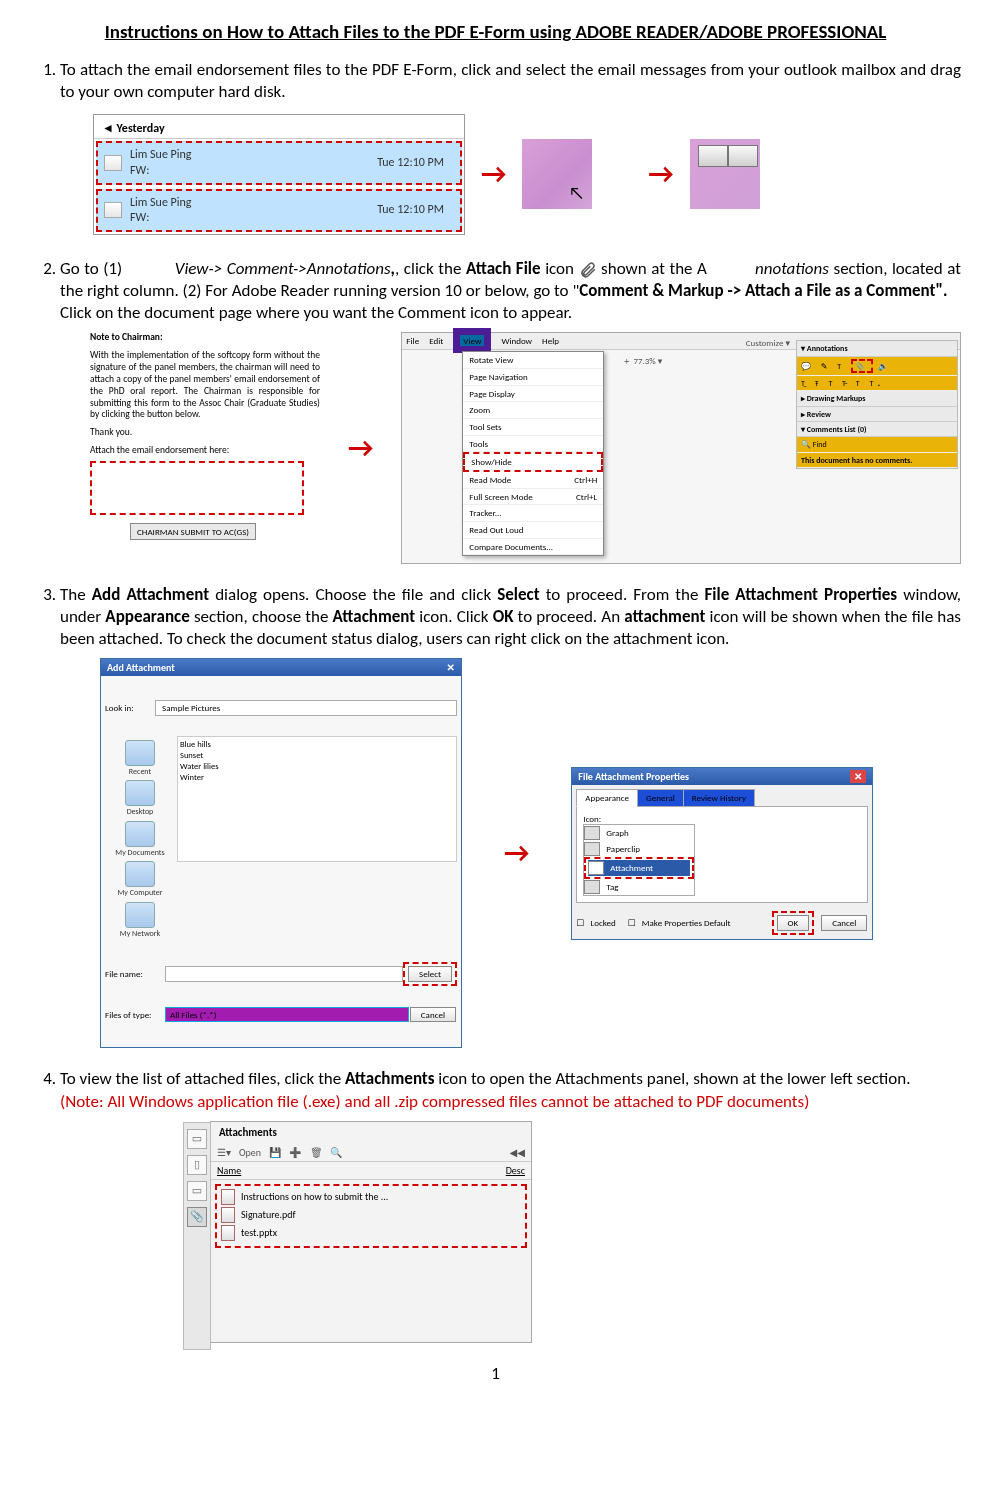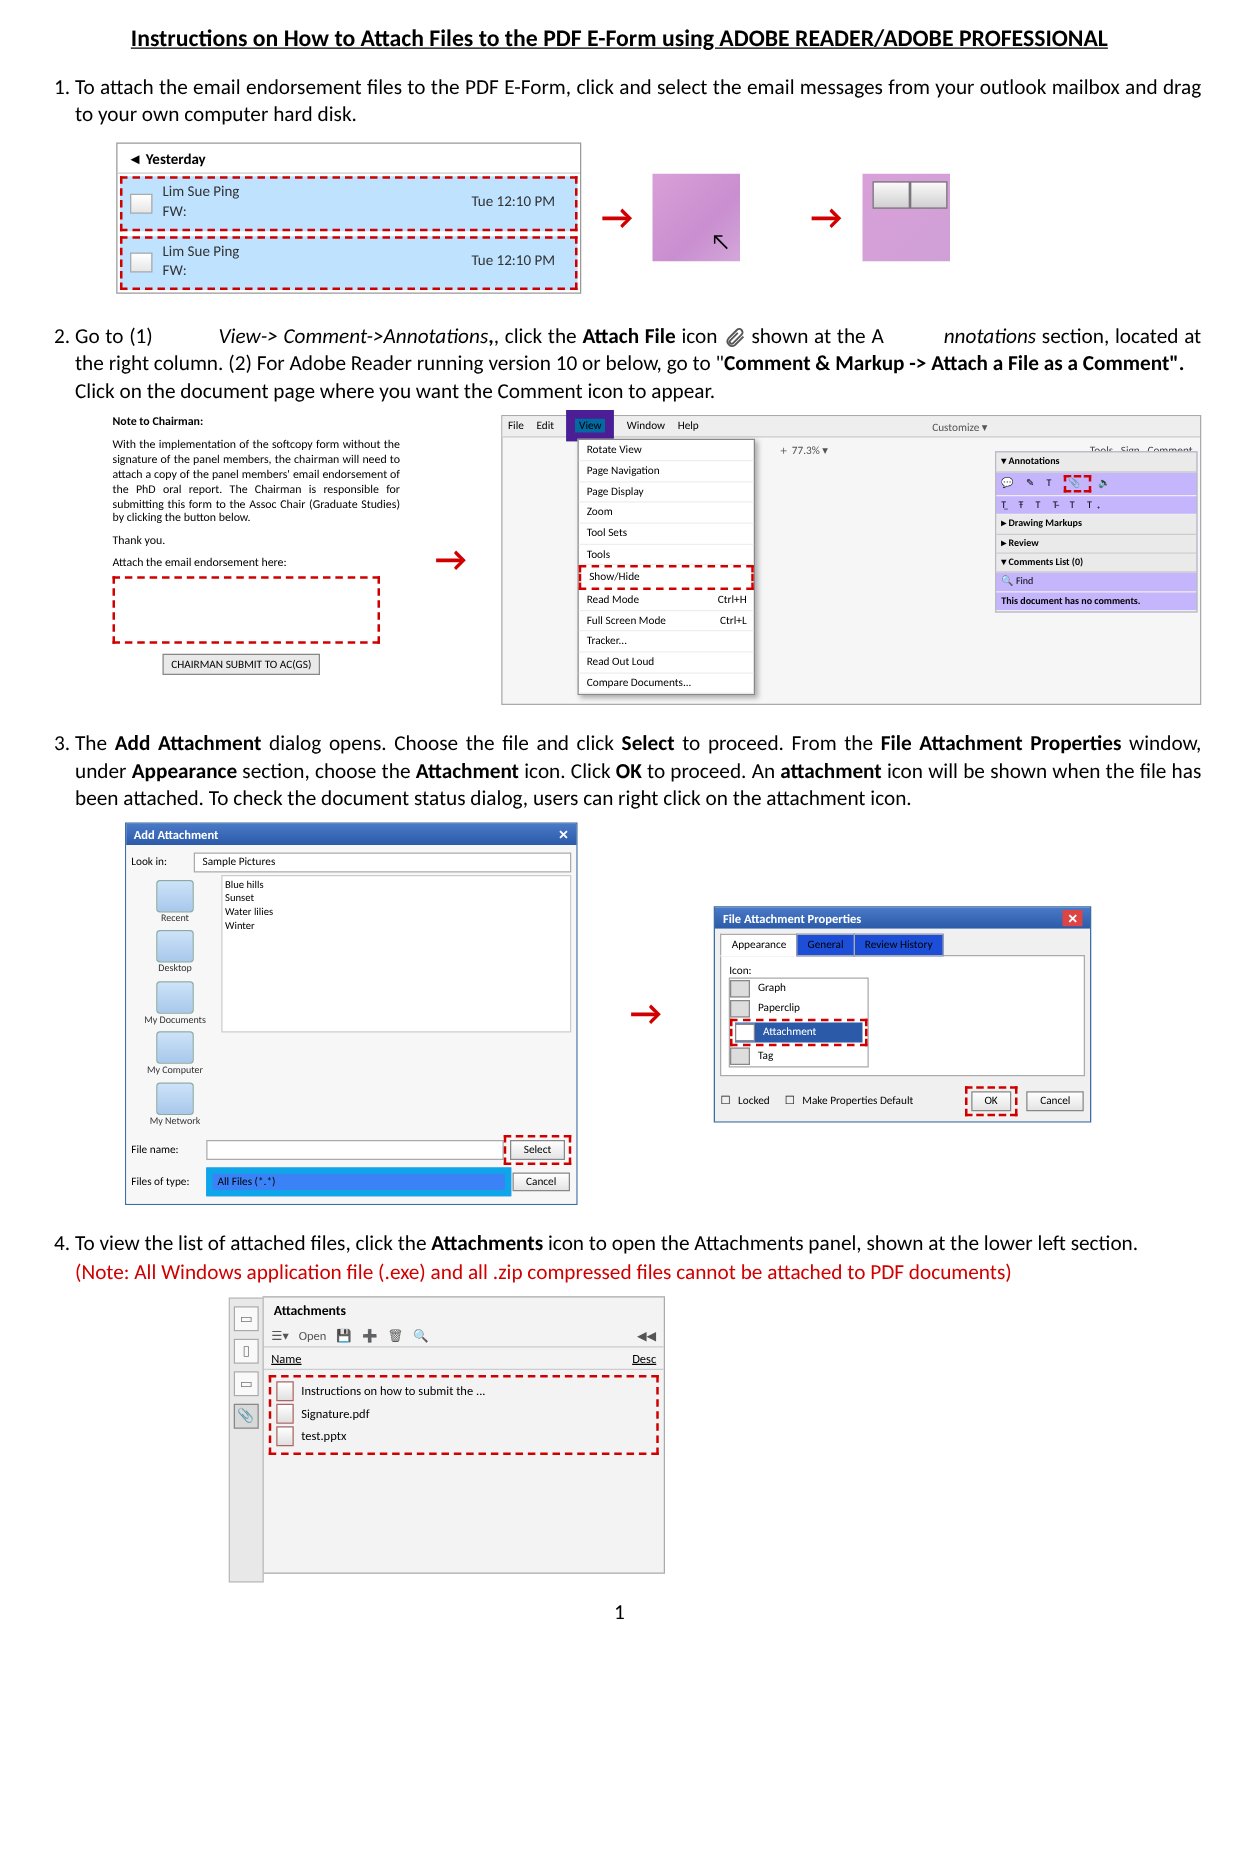--- a/index.html
+++ b/index.html
@@ -118,42 +118,42 @@
   }
   .menu-bar { background:#eee;border-bottom:1px solid #ccc;padding:2px 4px;font-size:9px; }
   .menu-bar span { margin-right:8px; }
   .menu-drop {
     position:absolute; left:60px; top:18px;
     background:#fff;border:1px solid #888;width:140px;
     box-shadow:2px 2px 4px rgba(0,0,0,.3);
   }
   .menu-drop div { padding:2px 6px; border-bottom:1px solid #eee; }
   .right-panel {
-    position:absolute; right:2px; top:28px;
-    width:160px; background:#c4b5fd;border:1px solid #bbb;font-size:8px;
+    position:absolute; right:2px; top:7px;
+    width:160px; background:#eab308;border:1px solid #bbb;font-size:8px;
   }
   .right-panel .hdr { background:#eaeaea;padding:2px 4px;font-weight:bold;border-bottom:1px solid #ccc; }
   .right-panel .row { padding:2px 4px;border-bottom:1px solid #eee; }
   .ann-icon-ring {
     border:2px dashed #d00000;display:inline-block;padding:0 2px;
   }
 
   
   .step3-row { display:flex; gap:30px; align-items:center; justify-content:flex-start; margin-left:40px;}
   .dlg {
     border:1px solid #3a6ea5; font-size:9px; background:#f0f0f0;
   }
   .dlg .titlebar {
     background:linear-gradient(#4a79c7,#2a5aa8);color:#fff;
     padding:2px 6px;font-weight:bold;font-size:10px;
     display:flex;justify-content:space-between;
   }
   .dlg .body { padding:4px; background:#f7f7f7; }
   .add-dlg { width: 360px; }
-  .add-dlg .field-row { display:flex;align-items:center;margin:2px 0; }
+  .add-dlg .field-row { display:flex;align-items:center;margin:20px 0; }
   .add-dlg .side { float:left;width:70px; }
   .side-item { text-align:center;margin:4px 0;font-size:8px;color:#333; }
   .side-item .ic { width:28px;height:24px;margin:0 auto;background:linear-gradient(#cde3f8,#a8c8ec);border:1px solid #8aa; border-radius:3px;}
   .file-list { margin-left:72px;border:1px solid #ccc;background:#fff;height:120px;padding:2px;font-size:8.5px; }
   .btn { display:inline-block;border:1px solid #888;background:linear-gradient(#fff,#e4e4e4);padding:1px 10px;margin:1px;font-size:9px; }
   .prop-dlg { width: 300px; }
   .tabs span { display:inline-block;padding:2px 8px;border:1px solid #aaa;background:#1d4ed8;font-size:9px;margin-right:-1px; }
   .tabs span.active { background:#fff;border-bottom:1px solid #fff; }
   .icon-opt { display:flex;align-items:center;padding:1px 0;font-size:9px; }
   .icon-opt .sw { width:14px;height:12px;border:1px solid #888;margin-right:6px;background:#ddd; }
@@ -324,21 +324,21 @@
             <div>Winter</div>
           </div>
           <div style="clear:both"></div>
           <div class="field-row">
             <span style="width:60px">File name:</span>
             <span style="border:1px solid #aaa;background:#fff;flex:1;height:14px"></span>
             <span class="sel-ring"><span class="btn">Select</span></span>
           </div>
           <div class="field-row">
             <span style="width:60px">Files of type:</span>
-            <span style="border:5px solid #0ea5e9;background:#3b82f6;flex:1;padding:1px 4px">All Files (*.*)</span>
+            <span style="border:1px solid #0ea5e9;background:#a21caf;flex:1;padding:1px 4px">All Files (*.*)</span>
             <span class="btn">Cancel</span>
           </div>
         </div>
       </div>
 
       <span class="arrow-r">→</span>
 
       <div class="dlg prop-dlg">
         <div class="titlebar">
             <span>File Attachment Properties</span>

